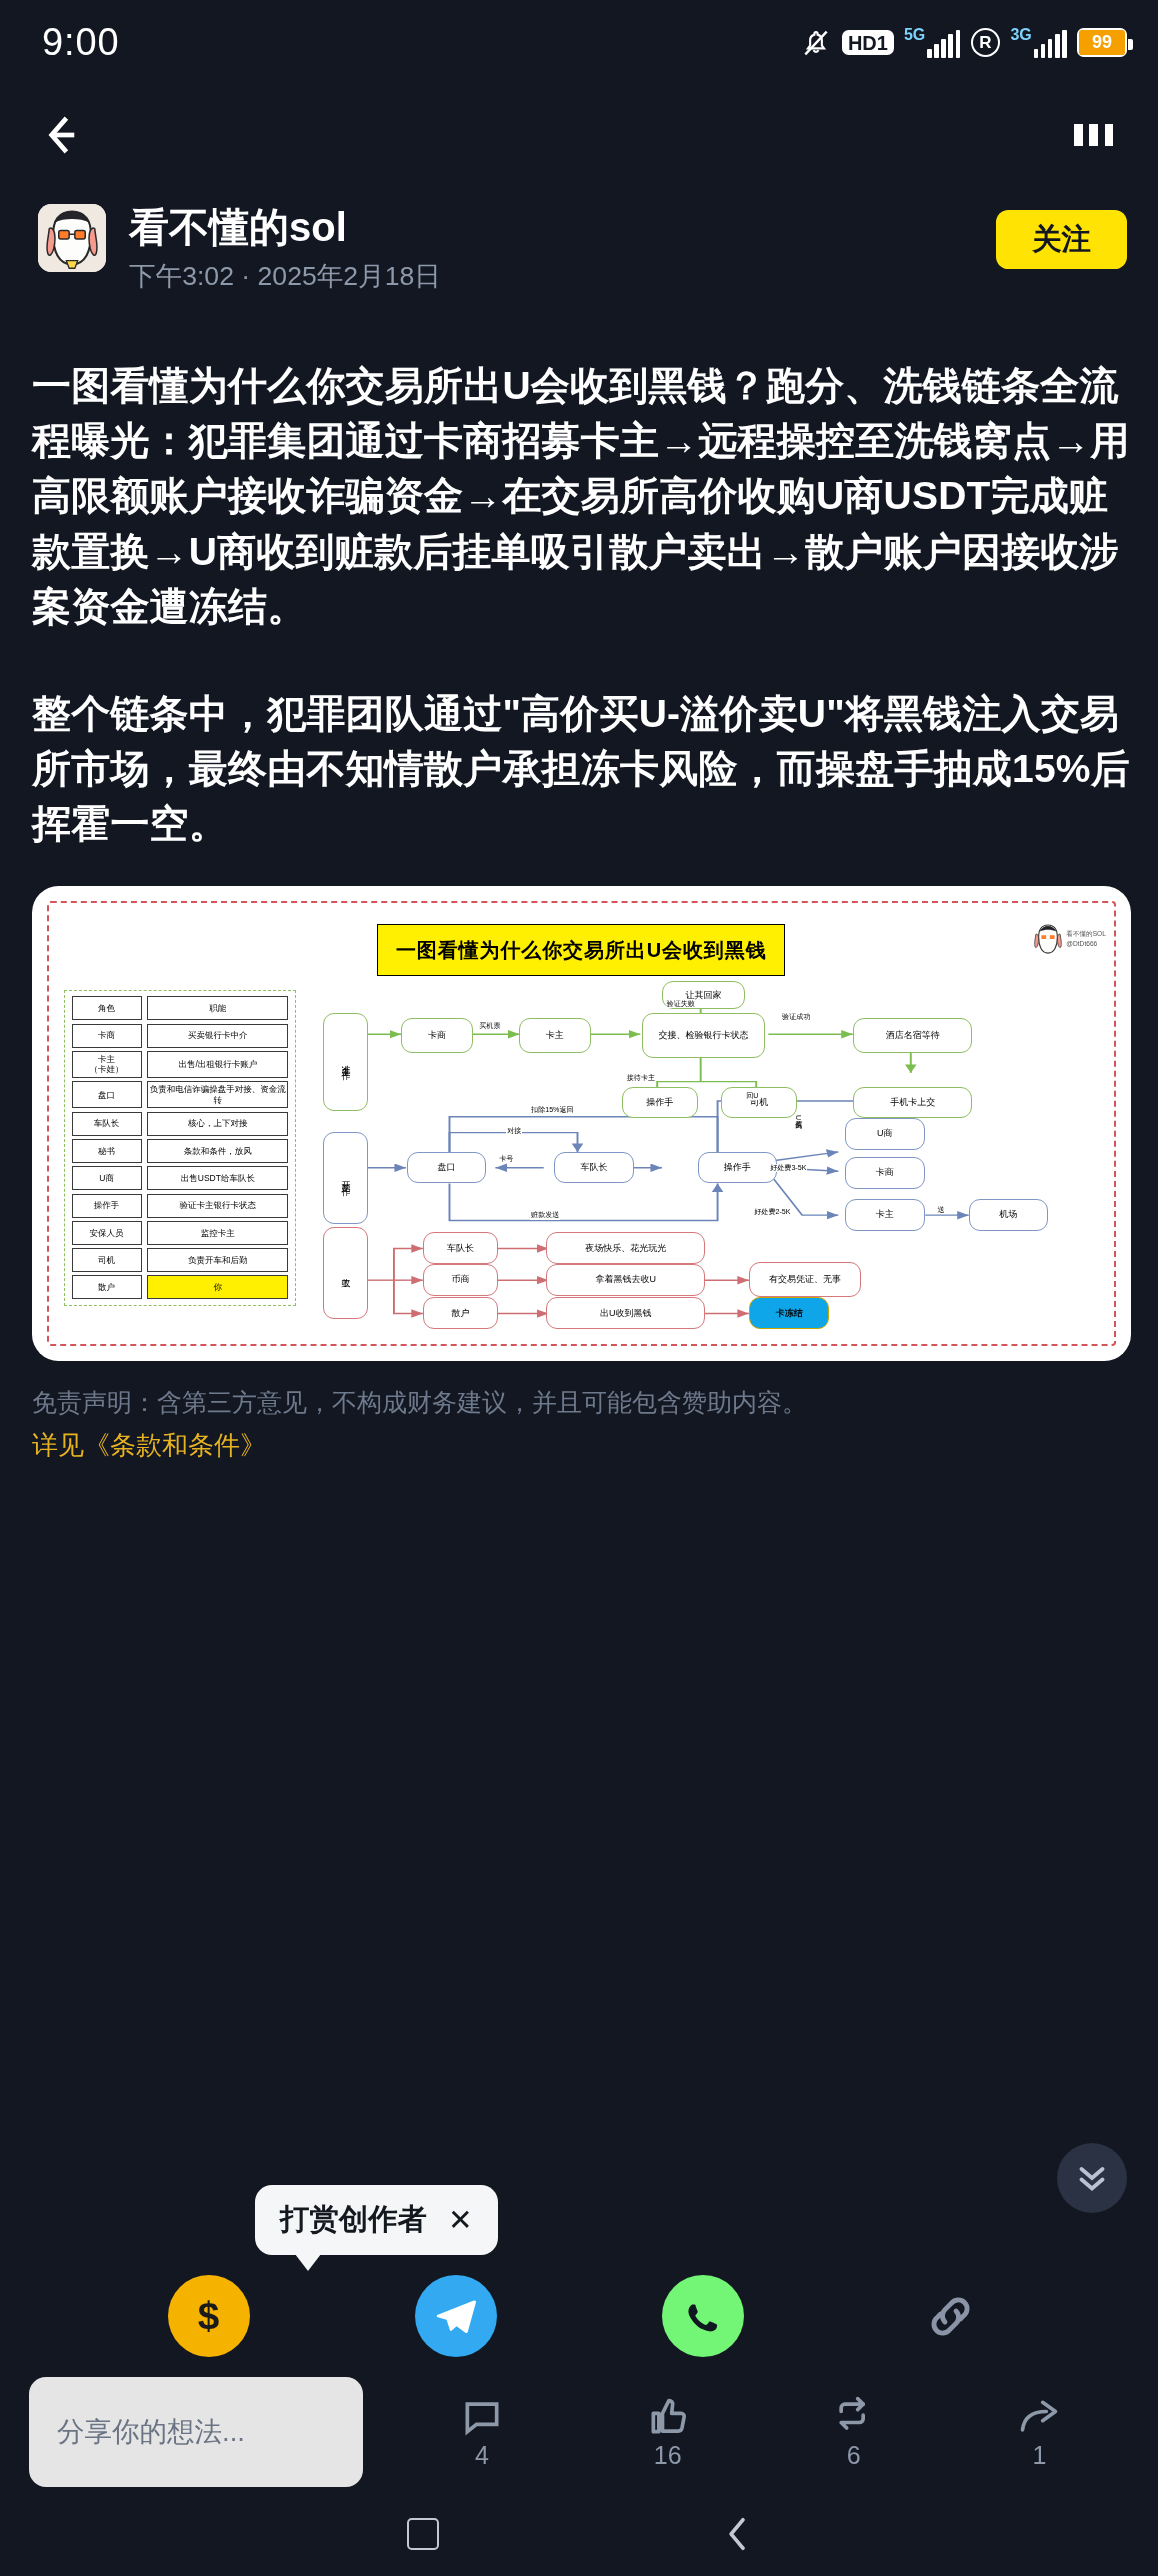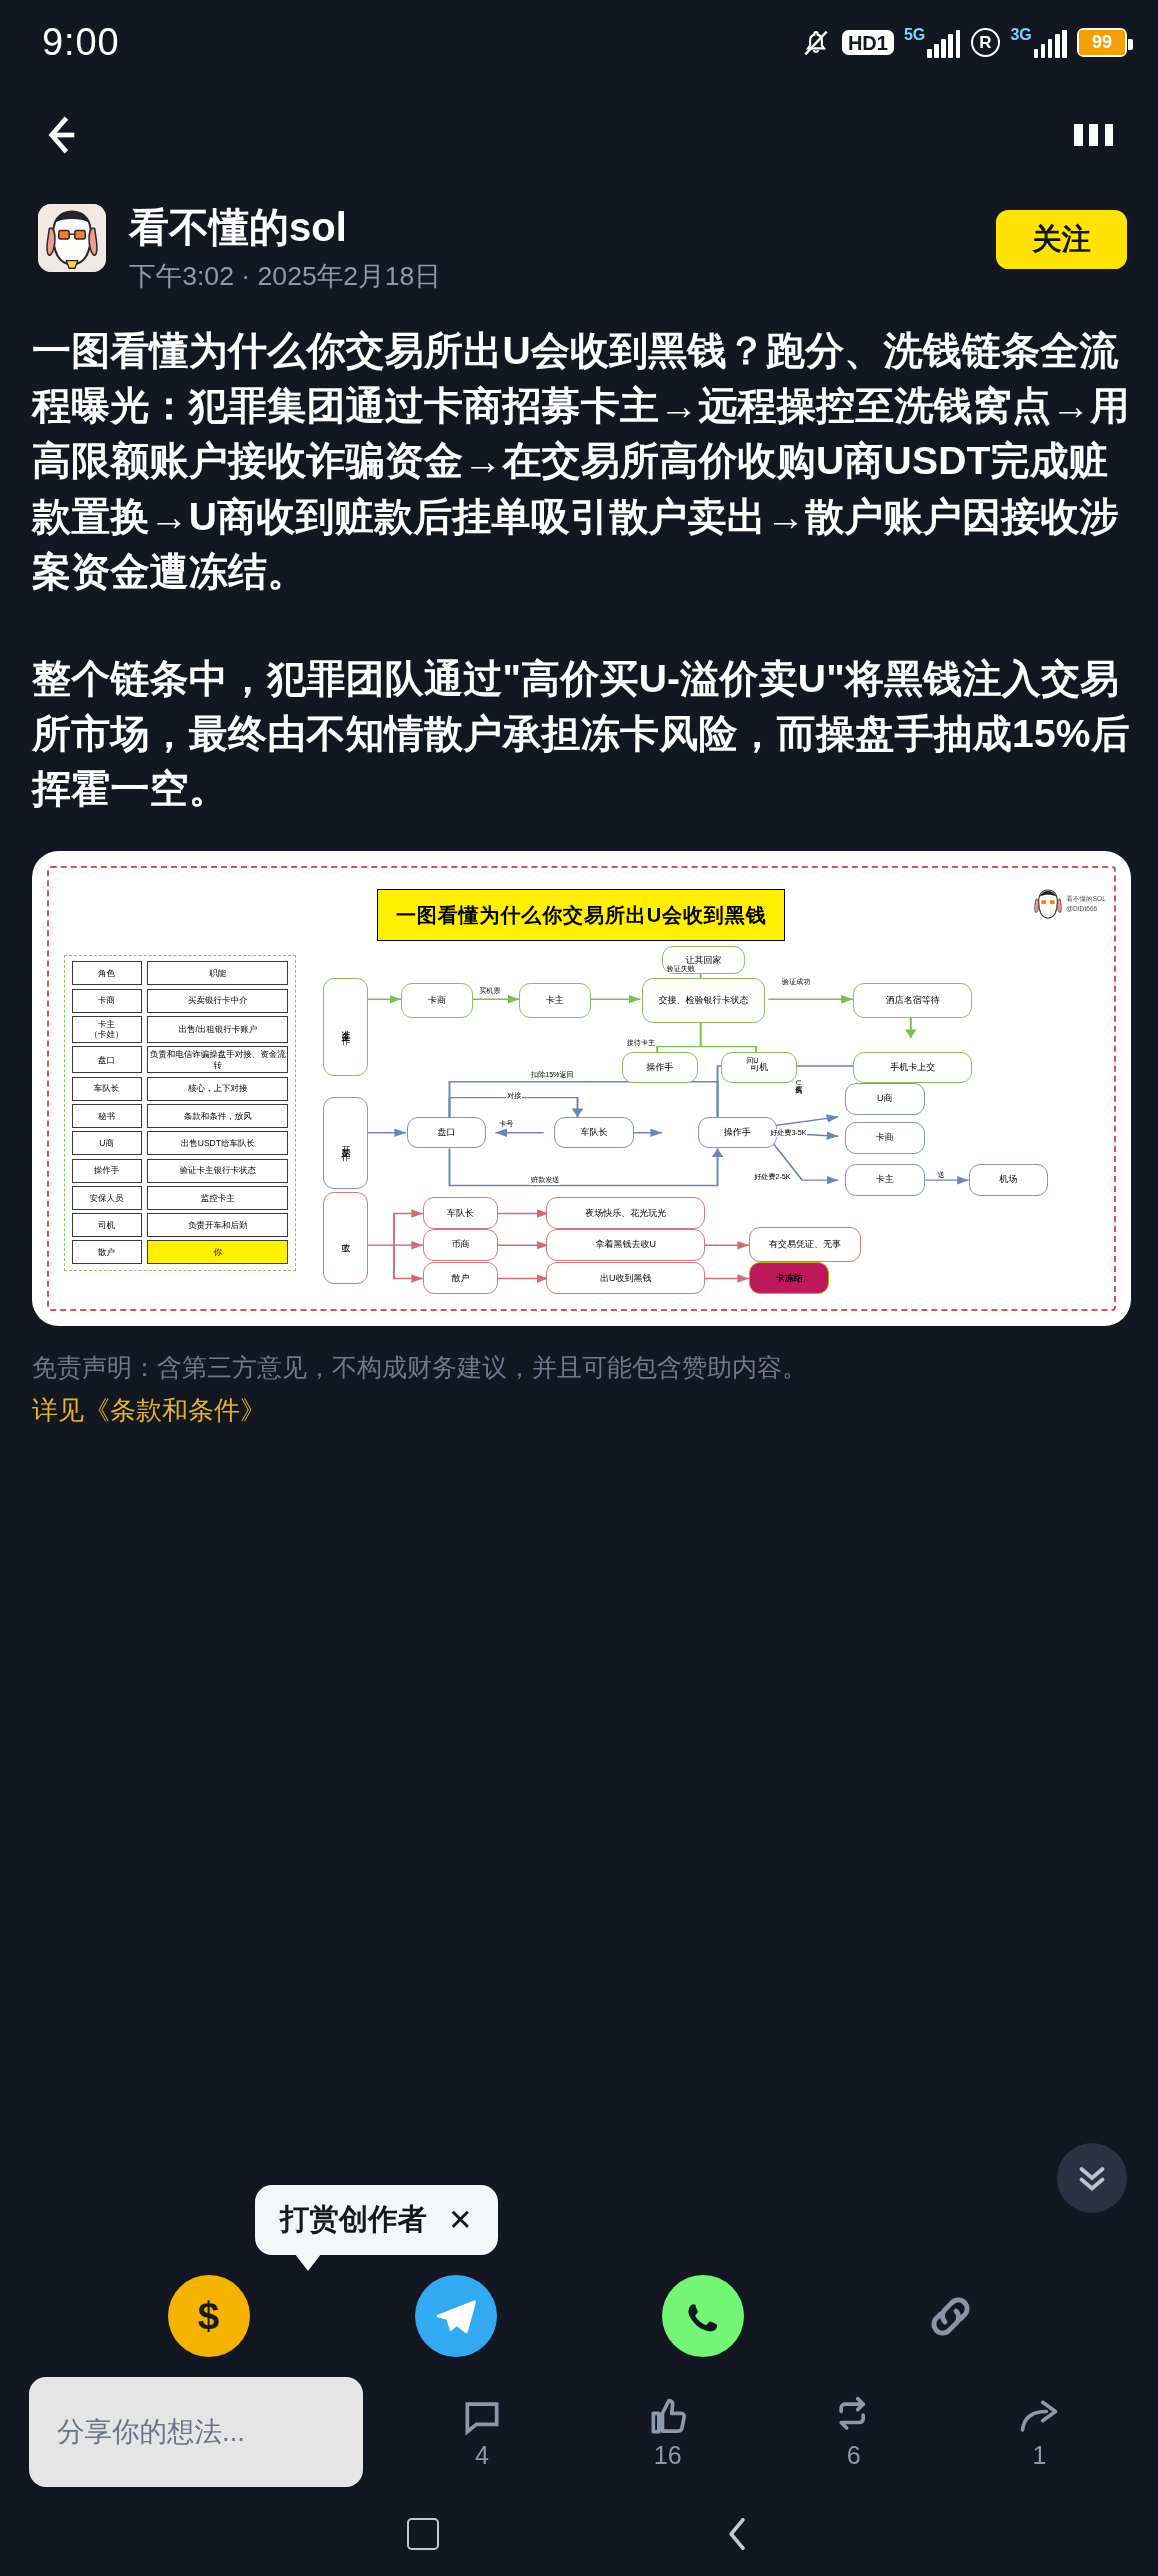--- a/index.html
+++ b/index.html
@@ -65,21 +65,21 @@
   .follow-btn {
     background: #ffe403; color: #121722; font-size: 29.4px; font-weight: bold;
     border: none; border-radius: 12.3px; padding: 13.3px 36px; line-height: 1.1;
     margin-top: 5.7px; cursor: pointer; font-family: inherit;
   }
 
   
   .post-body { padding: 28.5px 28.5px 0 32px; }
   .post-para {
     color: #fff; font-size: 39px; line-height: 1.42; font-weight: bold;
-    letter-spacing: 0.2px; word-break: break-word;
+    letter-spacing: 0.2px; word-break: break-word; margin-top: 35px;
   }
   .post-para + .post-para { margin-top: 51px; }
 
   
   .diagram-card {
     margin: 34px 28.5px 0 32px; background: #fff; border-radius: 26.6px;
     padding: 15px; position: relative; height: 475px; overflow: hidden;
   }
   .diagram-inner {
     border: 2.8px dashed #d4545b; border-radius: 3.8px; width: 100%; height: 100%;
@@ -114,21 +114,21 @@
   
   .flow { position: absolute; left: 258px; top: 82px; right: 9.5px; bottom: 7.6px; }
   .node {
     position: absolute; border: 1.5px solid #8fbe62; border-radius: 11px; background: #fff;
     color: #000; font-size: 9px; display: flex; align-items: center; justify-content: center;
     text-align: center; line-height: 1.25; padding: 1.9px 2.8px;
   }
   .node.blue { border-color: #8096c4; }
   .node.red { border-color: #d4787c; }
   .node.vert { writing-mode: vertical-rl; text-orientation: upright; letter-spacing: 1.9px; }
-  .node.yellowfill { background: #be185d; border-color: #caa800; font-weight: bold; }
+  .node.yellowfill { background: #0ea5e9; border-color: #caa800; font-weight: bold; }
   .elabel {
     position: absolute; font-size: 7.1px; color: #000; background: #fff;
     line-height: 1.15; text-align: center; padding: 0 0.9px; white-space: nowrap;
   }
   .elabel.vert { writing-mode: vertical-rl; white-space: normal; }
   .flowsvg { position: absolute; inset: 0; width: 100%; height: 100%; }
 
   
   .disclaimer { padding: 25px 32px 0 32px; }
   .disc-text { color: #6e7a8b; font-size: 25px; line-height: 1.35; }

